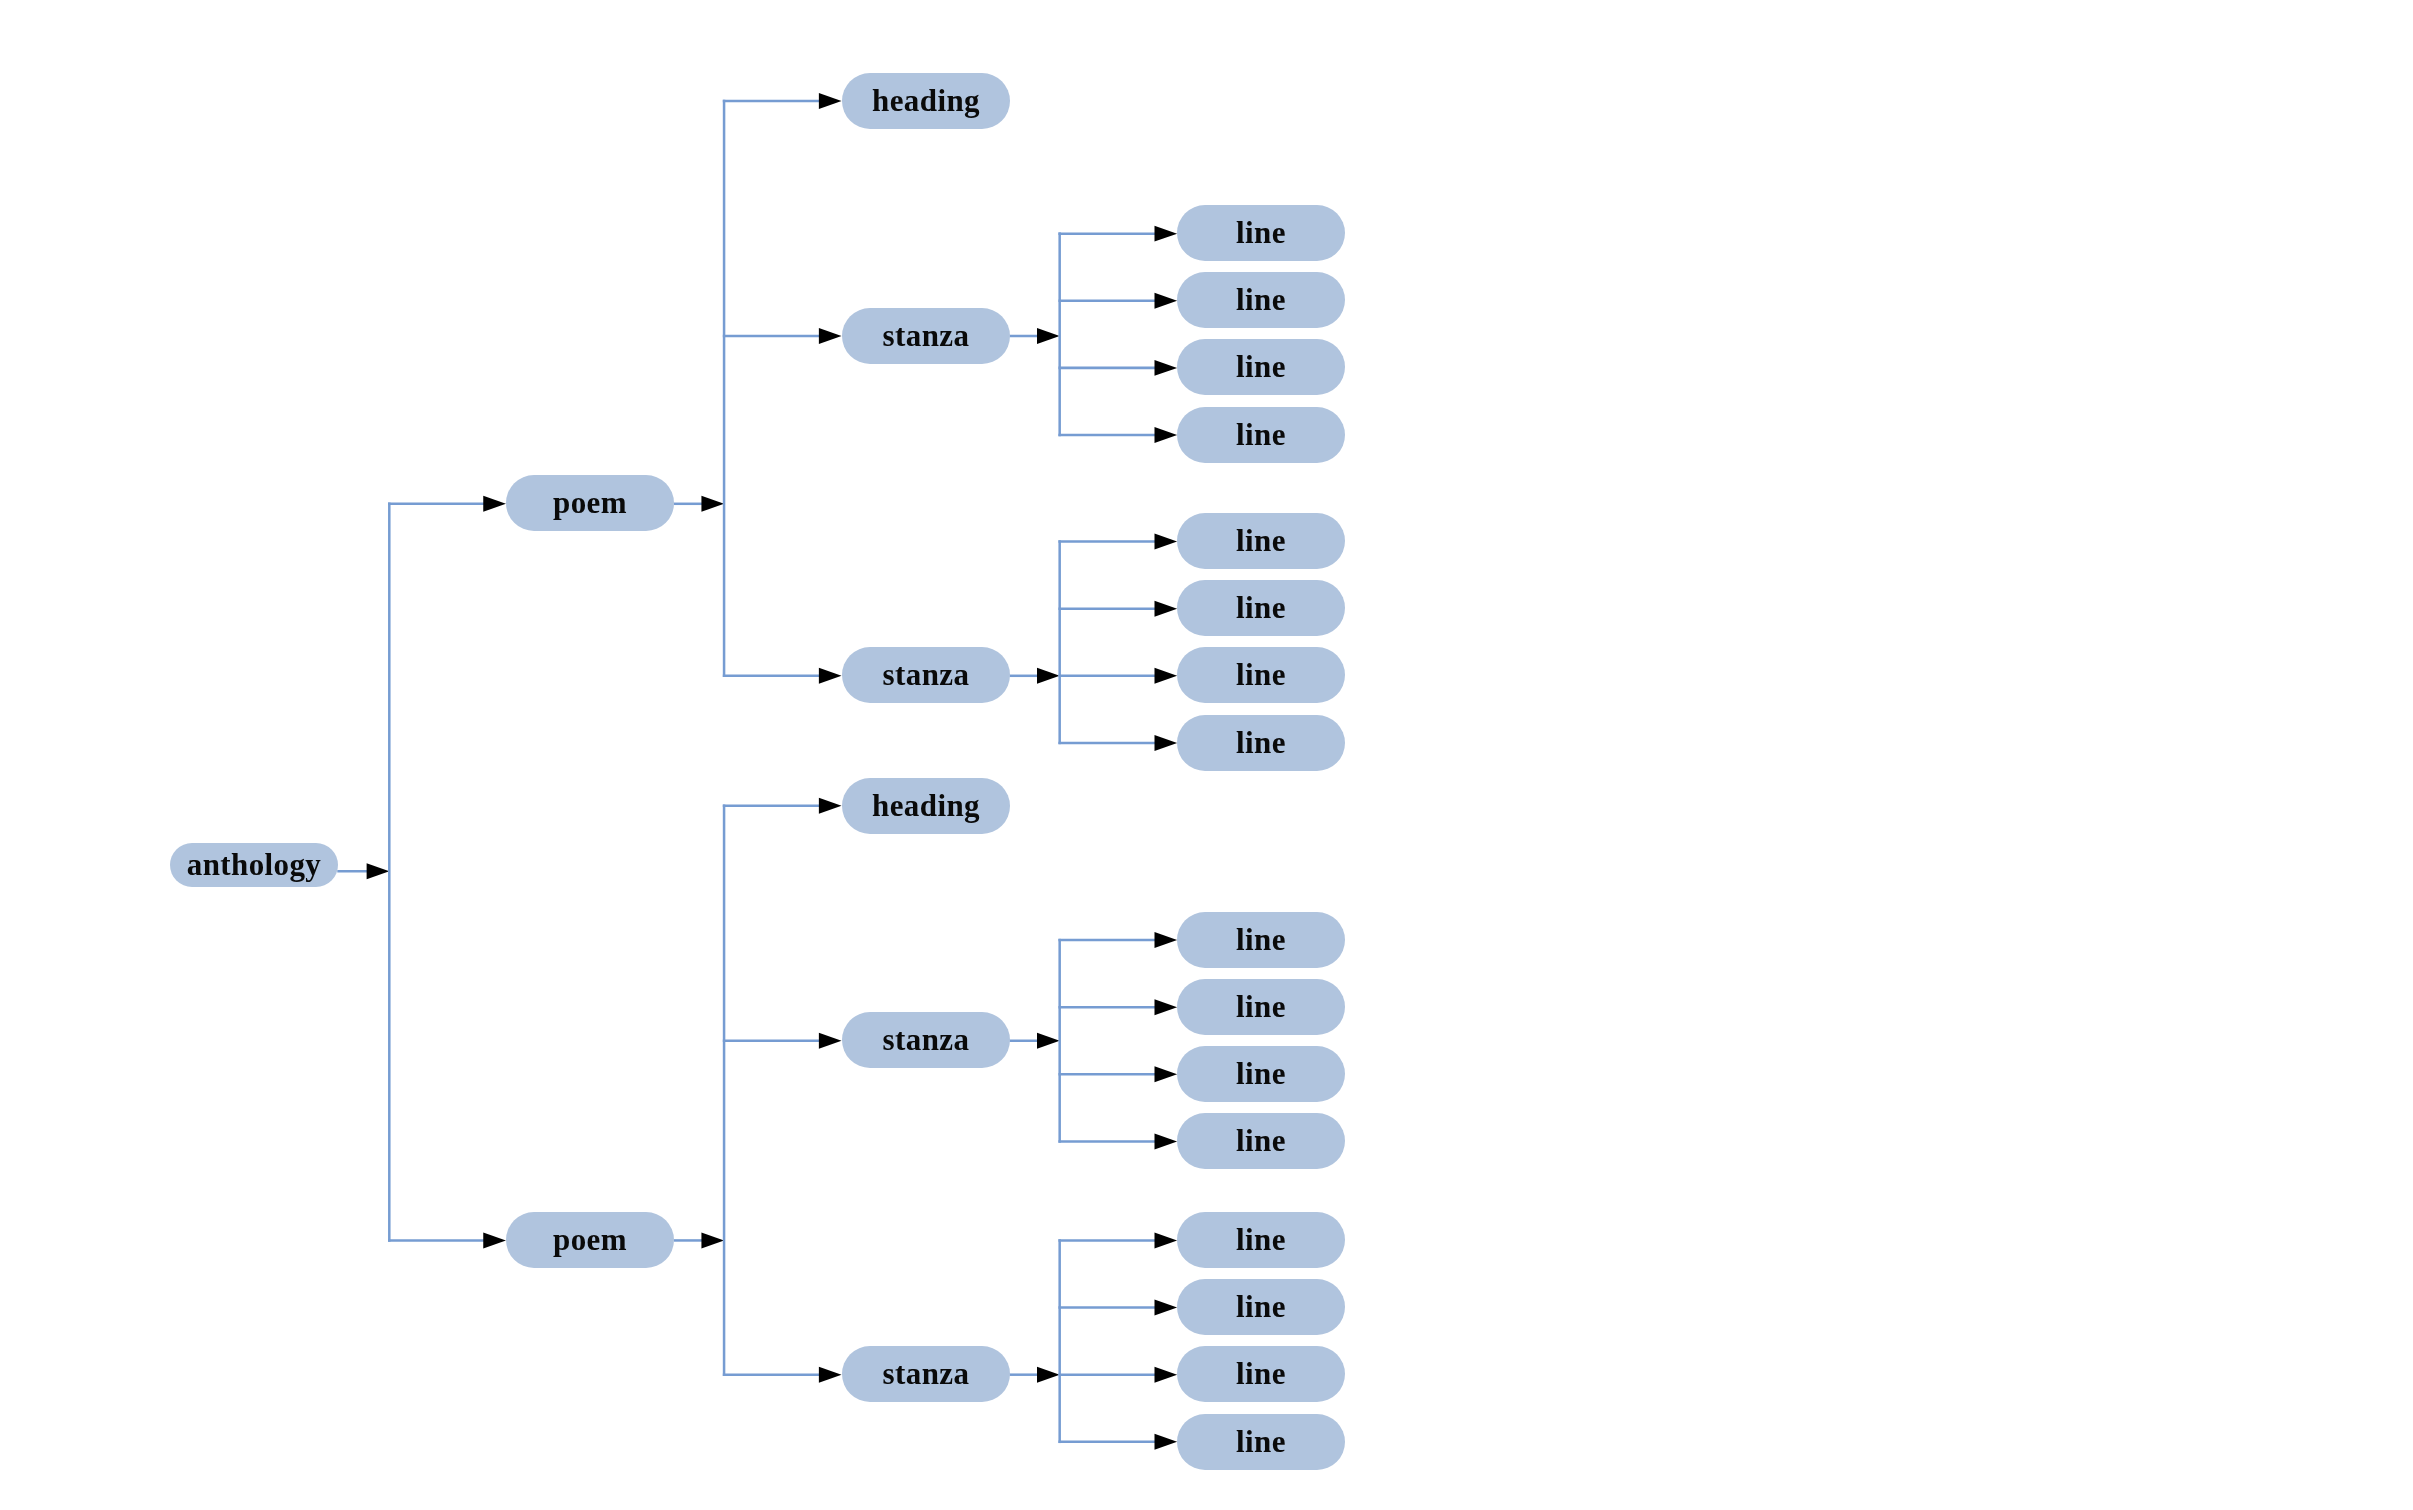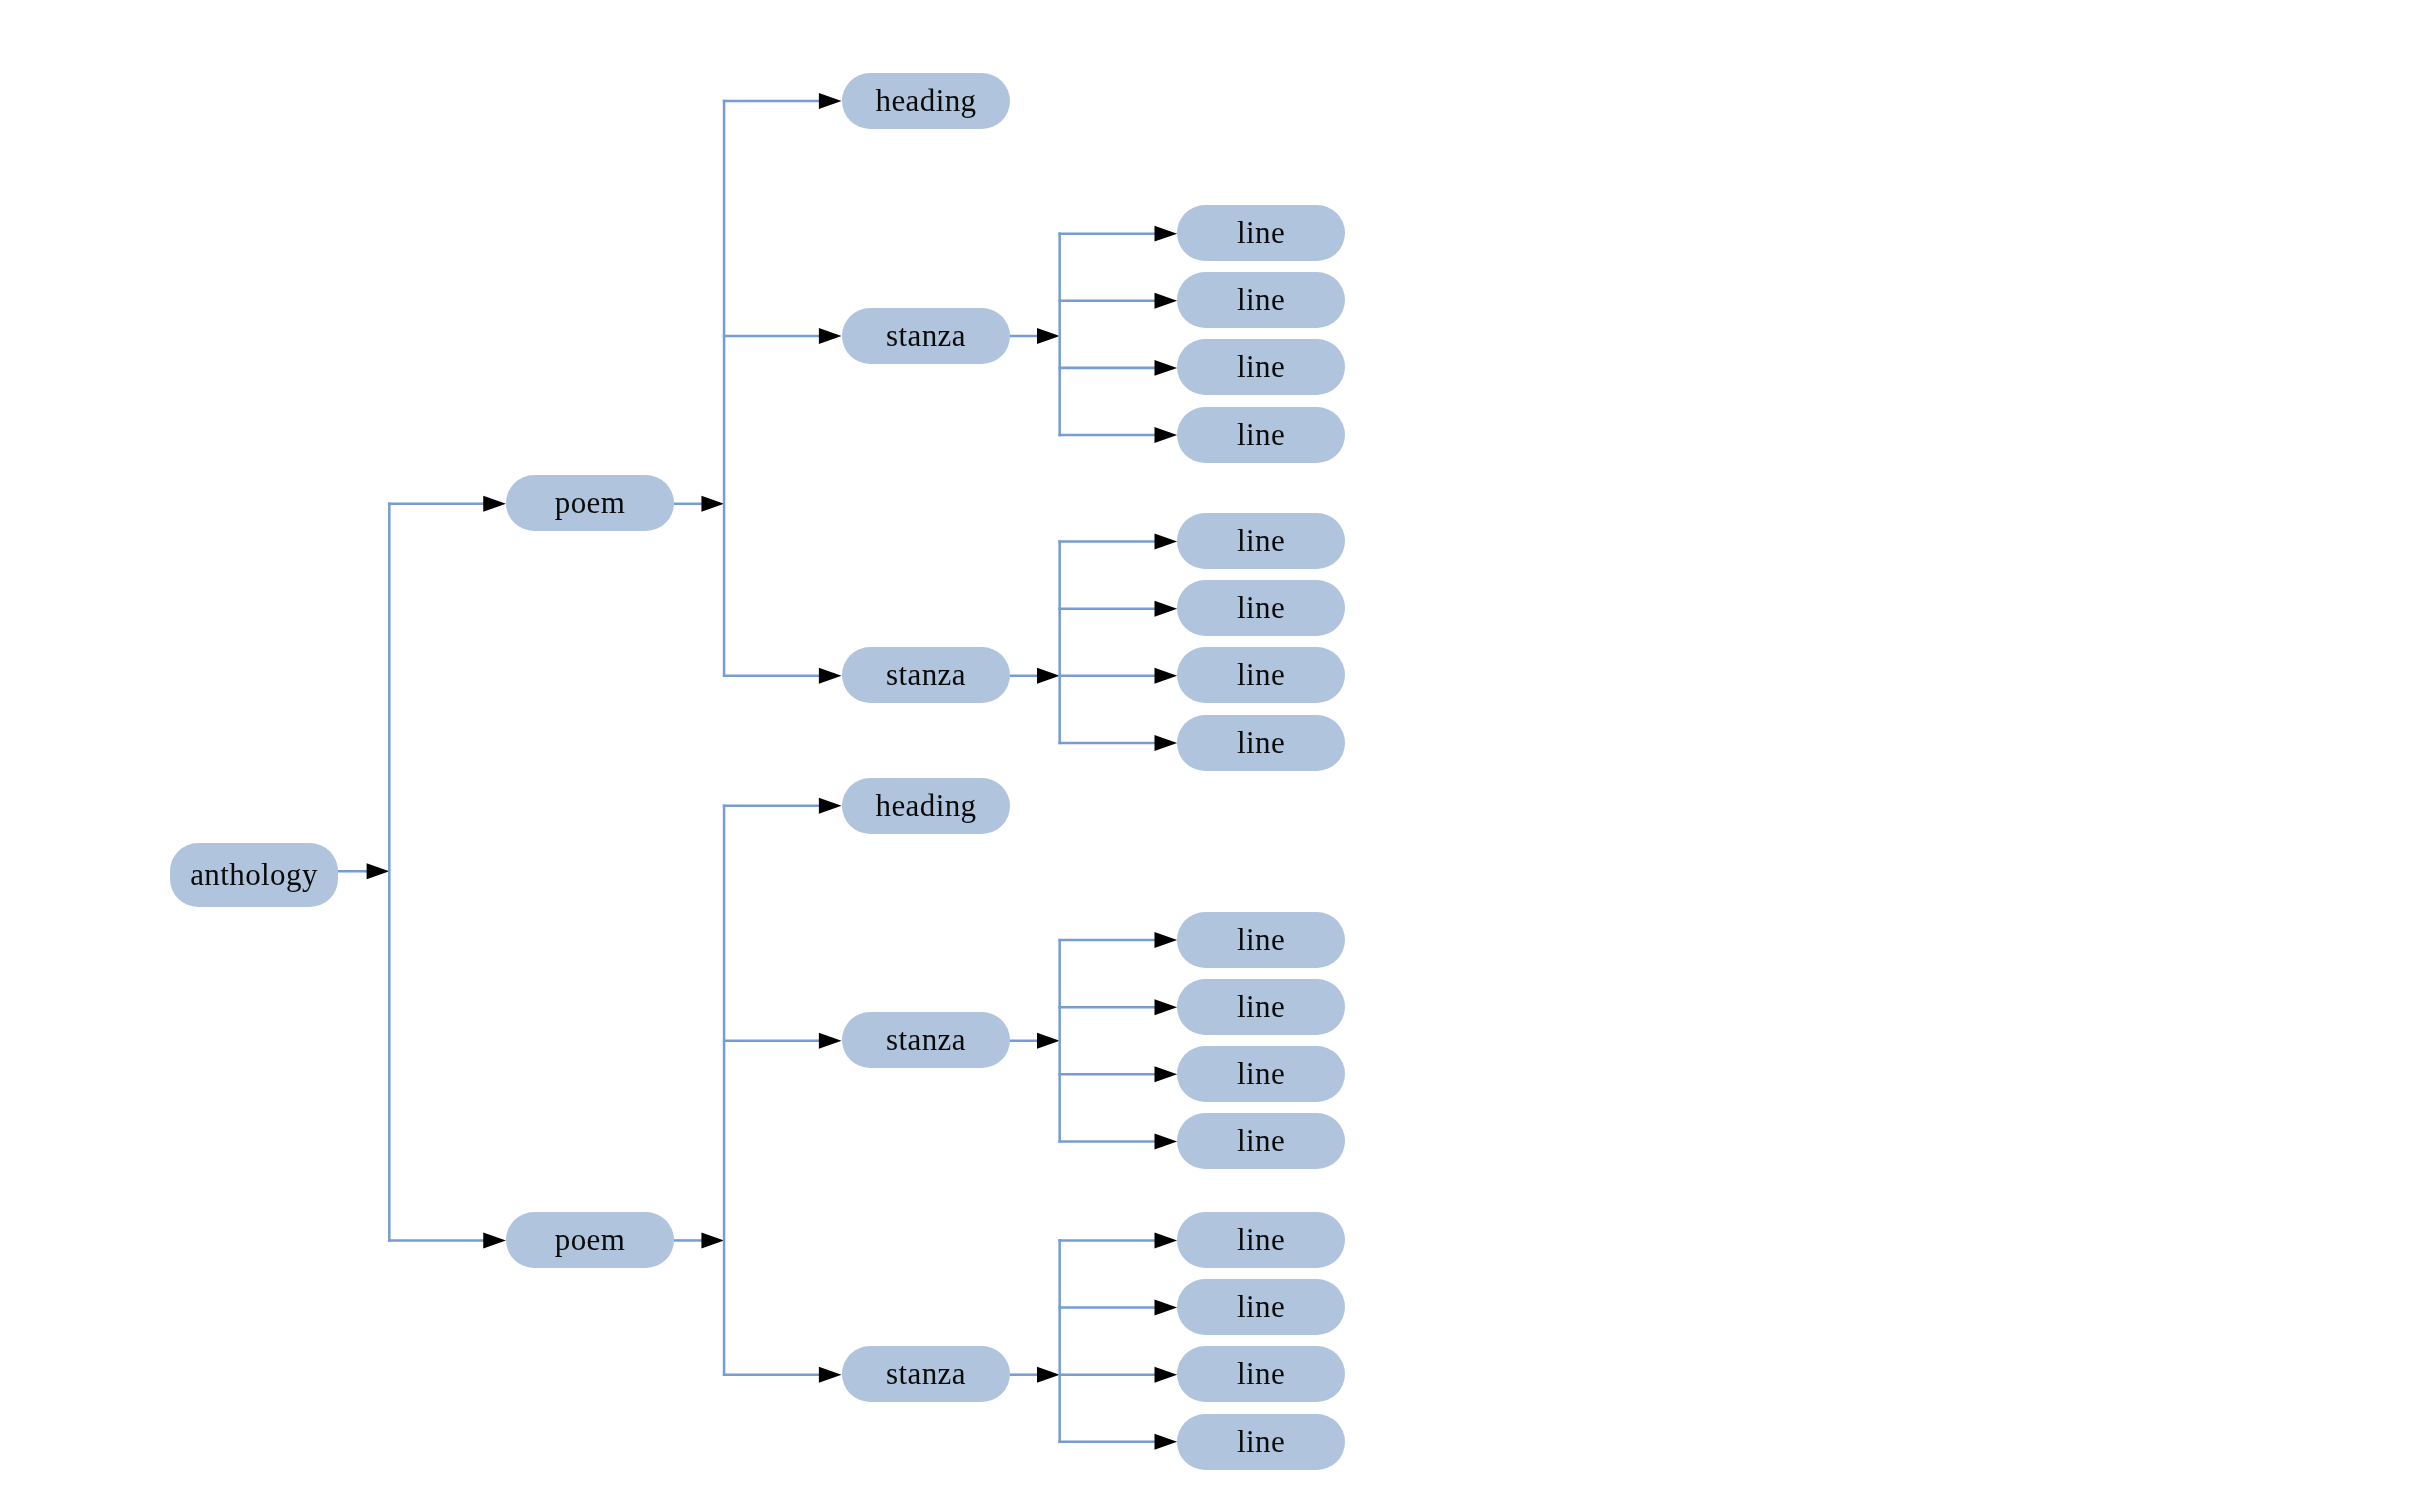--- a/index.html
+++ b/index.html
@@ -22,21 +22,21 @@
     top: 0;
   }
   .pill {
     position: absolute;
     display: flex;
     align-items: center;
     justify-content: center;
     box-sizing: border-box;
   }
   .pill span {
-    font-weight: normal;
+    font-weight: bold;
     letter-spacing: 0.4px;
   }
 </style>
 </head>
 <body>
 
 <div id="diagram-canvas">
   <svg id="edge-layer" width="2413" height="1511" viewBox="0 0 2876 1800">
       <line x1="402" y1="1038" x2="440" y2="1038" stroke="#769cd2" stroke-width="3"></line>
       <polygon points="464,1038 437,1028.5 437,1047.5" fill="#000000"></polygon>
@@ -101,21 +101,21 @@
       <line x1="1263" y1="1476.5" x2="1263" y2="1719.5" stroke="#769cd2" stroke-width="3"></line>
       <line x1="1261.5" y1="1478" x2="1379" y2="1478" stroke="#769cd2" stroke-width="3"></line>
       <polygon points="1403,1478 1376,1468.5 1376,1487.5" fill="#000000"></polygon>
       <line x1="1261.5" y1="1558" x2="1379" y2="1558" stroke="#769cd2" stroke-width="3"></line>
       <polygon points="1403,1558 1376,1548.5 1376,1567.5" fill="#000000"></polygon>
       <line x1="1261.5" y1="1638" x2="1379" y2="1638" stroke="#769cd2" stroke-width="3"></line>
       <polygon points="1403,1638 1376,1628.5 1376,1647.5" fill="#000000"></polygon>
       <line x1="1261.5" y1="1718" x2="1379" y2="1718" stroke="#769cd2" stroke-width="3"></line>
       <polygon points="1403,1718 1376,1708.5 1376,1727.5" fill="#000000"></polygon>
     </svg>
-<div class="pill" style="left: 170px; top: 843px; width: 168px; height: 64px; border-radius: 28px; background: rgb(176, 196, 222);">
+<div class="pill" style="left: 170px; top: 843px; width: 168px; height: 44px; border-radius: 28px; background: rgb(176, 196, 222);">
       <span style="font-size: 31px; color: rgb(10, 10, 10);">anthology</span>
     </div>
     <div class="pill" style="left: 506px; top: 475px; width: 168px; height: 56px; border-radius: 28px; background: rgb(176, 196, 222);">
       <span style="font-size: 31px; color: rgb(10, 10, 10);">poem</span>
     </div>
     <div class="pill" style="left: 842px; top: 73px; width: 168px; height: 56px; border-radius: 28px; background: rgb(176, 196, 222);">
       <span style="font-size: 31px; color: rgb(10, 10, 10);">heading</span>
     </div>
     <div class="pill" style="left: 842px; top: 308px; width: 168px; height: 56px; border-radius: 28px; background: rgb(176, 196, 222);">
       <span style="font-size: 31px; color: rgb(10, 10, 10);">stanza</span>

